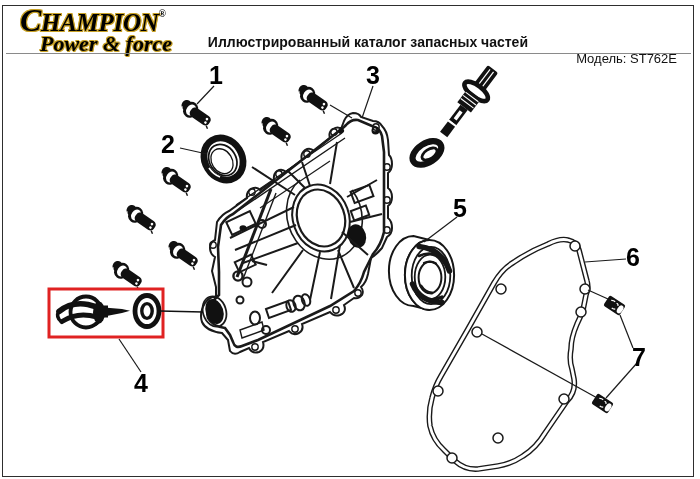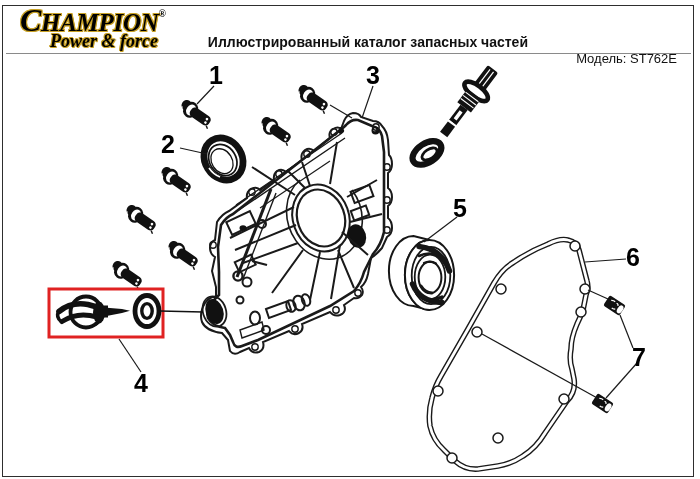--- a/index.html
+++ b/index.html
@@ -8,21 +8,21 @@
   .frame{position:absolute;left:2px;top:5px;width:692px;height:472px;
          border:1.8px solid #2e2e2e;box-sizing:border-box}
   .logo{position:absolute;left:20px;top:2px;width:200px;height:50px;white-space:nowrap}
   .champ{font-family:Liberation Serif, serif;font-style:italic;font-weight:bold;
          color:#000;font-size:25px;letter-spacing:-0.3px;
          text-shadow:-1px 0 #c9a227,1px 0 #c9a227,0 -1px #c9a227,0 1px #c9a227,
                      1px 1px #c9a227,-1px -1px #c9a227,1px -1px #c9a227,-1px 1px #c9a227}
   .champ .big{font-size:32px}
   .champ .reg{font-size:10px;vertical-align:14px;text-shadow:none;color:#000}
   .pf{font-family:"Liberation Serif",serif;font-style:italic;font-weight:bold;
-      color:#000;font-size:18px;margin-top:-8px;margin-left:30px;
+      color:#000;font-size:22px;margin-top:-8px;margin-left:20px;
       text-shadow:-1px 0 #c9a227,1px 0 #c9a227,0 -1px #c9a227,0 1px #c9a227,
                   1px 1px #c9a227,-1px -1px #c9a227}
   .title{position:absolute;left:148px;top:33.5px;width:380px;text-align:right;
          font-size:14px;font-weight:600;color:#111;white-space:nowrap}
   .model{position:absolute;right:23px;top:51px;font-size:13px;color:#111}
   .hline{position:absolute;left:6px;top:53px;width:685px;height:0;
          border-top:1.6px solid #8a8a8a}
   svg{position:absolute;left:0;top:0}
   text.num{font-family:"Liberation Sans",sans-serif;font-weight:bold;font-size:25px;fill:#000}
 </style>

